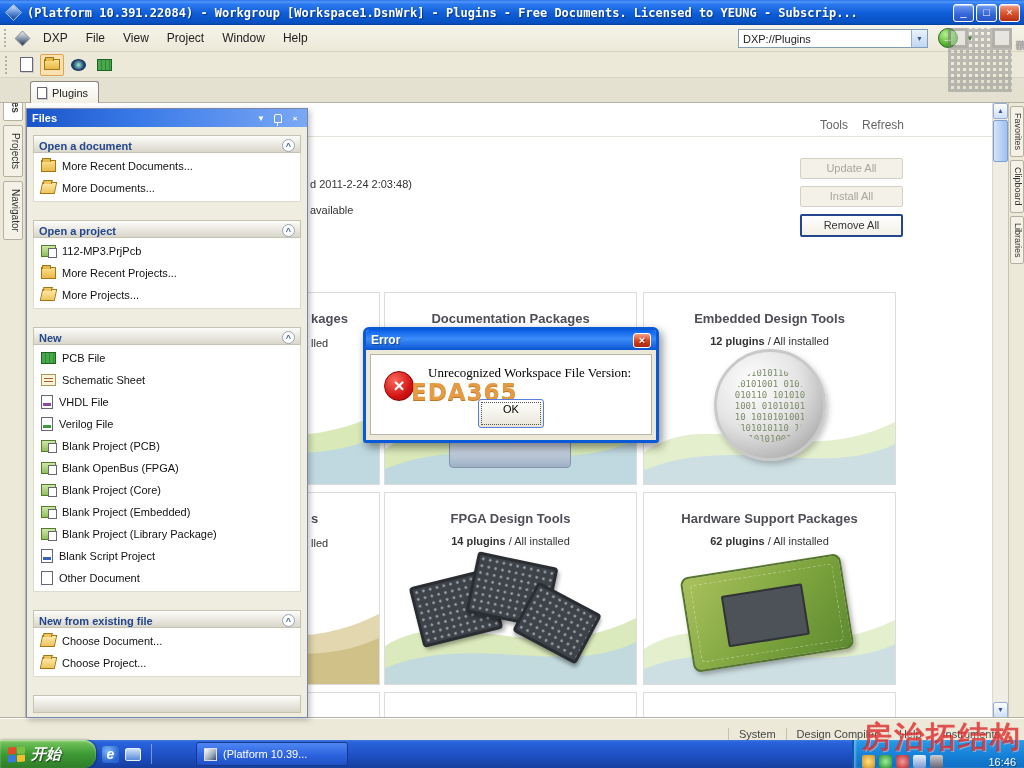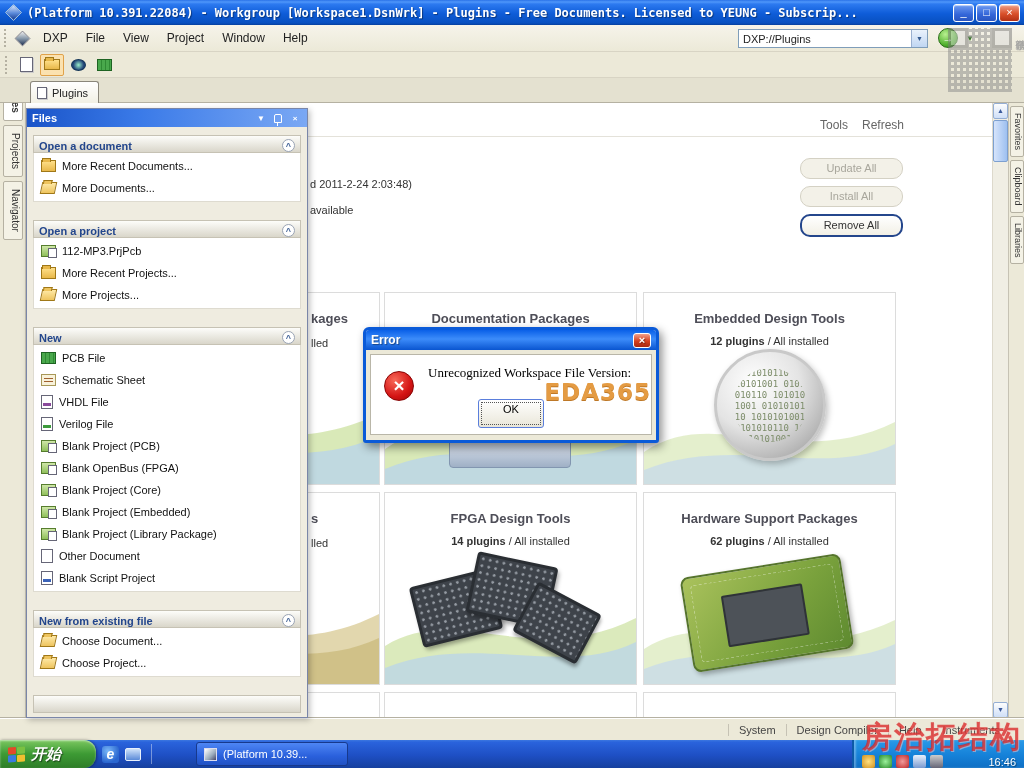--- a/index.html
+++ b/index.html
@@ -51,21 +51,21 @@
   .vtab{writing-mode:vertical-rl;font-size:10px;color:#333;background:#f4f2e6;border:1px solid #b5b1a2;margin:4px auto;padding:7px 1px;border-radius:2px;display:block;width:20px;text-align:center}
   .vstrip-right .vtab{width:14px;margin:3px auto;padding:6px 0;font-size:9px}
   .vtab.active{background:#fff;font-weight:bold}
 
   
   .main{position:absolute;left:26px;top:103px;width:982px;height:615px;background:#fff;overflow:hidden;z-index:1}
   .page-head{position:absolute;left:0;top:0;right:16px;height:34px;border-bottom:1px solid #e4e2da;background:#fff}
   .link{position:absolute;top:15px;font-size:12px;color:#666}
   .info{position:absolute;font-size:11px;color:#333;white-space:nowrap}
   .pbtn{position:absolute;width:103px;height:21px;font-size:11px;color:#333;text-align:center;line-height:19px;
-    background:linear-gradient(#fefdf8,#efece0);border:1px solid #b9b6a8;border-radius:10px}
+    background:linear-gradient(#fefdf8,#efece0);border:1px solid #b9b6a8;border-radius:2px}
   .pbtn.disabled{color:#a8a69c;background:#f3f1e8;border-color:#d4d1c4}
   .pbtn.default{border:2px solid #24468c;height:23px;line-height:19px;background:linear-gradient(#fff,#f2f0e6)}
   .card{position:absolute;background:#fff;border:1px solid #dcdcdc;overflow:hidden}
   .card-title{margin-top:18px;text-align:center;font-weight:bold;font-size:13px;color:#4e4e58}
   .card-sub{margin-top:9px;text-align:center;font-size:11px;color:#333}
   .card-sub .cnt{font-weight:bold}
   .frag{position:absolute;white-space:nowrap}
   .frag-title{font-weight:bold;font-size:13px;color:#4e4e58}
   .frag-sub{font-size:11px;color:#333}
   .swoosh{position:absolute;left:0;bottom:0;width:100%;height:110px}
@@ -123,27 +123,27 @@
 
   
   .dialog{position:absolute;left:363px;top:327px;width:296px;height:116px;z-index:50;background:#ece9d8;
     border:3px solid #0a5ad8;border-radius:6px 6px 3px 3px;box-shadow:3px 4px 10px rgba(0,0,0,.45)}
   .dlg-title{height:20px;background:linear-gradient(180deg,#0a60e8,#3c8cfa 45%,#0a55d0);border-radius:3px 3px 0 0;display:flex;align-items:center;padding:0 5px;color:#fff;font-weight:bold;font-size:12px;text-shadow:1px 1px 1px rgba(0,0,0,.4)}
   .dlg-close{margin-left:auto;width:18px;height:15px;background:linear-gradient(#f2a08a,#d6401e 55%,#a82810);border:1px solid #fff;border-radius:3px;color:#fff;font-size:11px;line-height:13px;text-align:center;font-weight:bold}
   .dlg-body{position:absolute;left:4px;right:4px;top:24px;bottom:5px;background:#fff;border:1px solid #b9b6a8}
   .err-icon{position:absolute;left:13px;top:16px;width:30px;height:30px;border-radius:50%;
     background:radial-gradient(circle at 35% 30%,#f86a5a,#d41414 60%,#9c0606);border:1px solid #8a0404;color:#fff;font-weight:bold;font-size:19px;line-height:28px;text-align:center}
   .dlg-msg{position:absolute;left:57px;top:10px;font-family:"Liberation Serif",serif;font-size:13px;color:#000;white-space:nowrap}
-  .wm-eda{position:absolute;left:40px;right:0;top:24px;text-align:right;font-family:"DejaVu Sans",sans-serif;font-weight:bold;font-size:23px;letter-spacing:1px;color:#e2912f;opacity:.9;text-shadow:0 1px 0 #b86a10}
+  .wm-eda{position:absolute;left:40px;right:0;top:24px;text-align:left;font-family:"DejaVu Sans",sans-serif;font-weight:bold;font-size:23px;letter-spacing:1px;color:#e2912f;opacity:.9;text-shadow:0 1px 0 #b86a10}
   .ok-btn{position:absolute;left:50%;transform:translateX(-50%);bottom:6px;width:66px;height:29px;font-size:11px;text-align:center;line-height:19px;
     background:linear-gradient(#fff,#e9e6d8);border:1px solid #5a7edc;border-radius:3px;outline:1px dotted #555;outline-offset:-4px}
 
   
   .statusbar{position:absolute;left:0;right:0;bottom:28px;height:22px;background:#ece9d8;border-top:1px solid #fff;box-shadow:0 -1px 0 #b5b1a2;display:flex;align-items:center;z-index:12}
-  .sb-items{margin-left:auto;margin-right:14px;display:flex;height:100%;align-items:center}
+  .sb-items{margin-left:auto;margin-right:14px;display:flex;height:100%;align-items:flex-end}
   .sb-item{padding:0 10px;font-size:11px;color:#444;border-left:1px solid #c6c2b4;display:flex;align-items:center}
 
   
   .taskbar{position:absolute;left:0;right:0;bottom:0;height:28px;z-index:40;
     background:linear-gradient(180deg,#3b77e0 0%,#2a63dc 8%,#1e4fc4 55%,#16409e 100%)}
   .start-btn{position:absolute;left:0;top:0;width:96px;height:28px;border-radius:0 12px 12px 0;display:flex;align-items:center;gap:6px;padding-left:8px;
     background:linear-gradient(180deg,#7cc860,#3d9a34 50%,#2e7d28);box-shadow:inset 0 1px 2px rgba(255,255,255,.55),1px 0 3px rgba(0,0,0,.4);
     color:#fff;font-weight:bold;font-style:italic;font-size:15px;text-shadow:1px 1px 1px rgba(0,0,0,.5)}
   .flag{width:17px;height:15px;display:grid;grid-template-columns:8px 8px;grid-template-rows:7px 7px;gap:1px;transform:skewY(-4deg)}
   .flag span{border-radius:1px}
@@ -409,26 +409,26 @@
           </div>
         <div class="item">
             <span class="ic ic-proj"></span>
             <span>Blank Project (Embedded)</span>
           </div>
         <div class="item">
             <span class="ic ic-proj"></span>
             <span>Blank Project (Library Package)</span>
           </div>
         <div class="item">
+            <span class="ic ic-page2 stripe-b"></span>
+            <span>Blank Script Project</span>
+          </div>
+        <div class="item">
             <span class="ic ic-page2"></span>
             <span>Other Document</span>
-          </div>
-        <div class="item">
-            <span class="ic ic-page2 stripe-b"></span>
-            <span>Blank Script Project</span>
           </div>
       </div>
     </div>
 
     <div class="section">
       <div class="sec-head">
         <span>New from existing file</span>
         <span class="sec-collapse">^</span>
       </div>
       <div class="sec-items">

